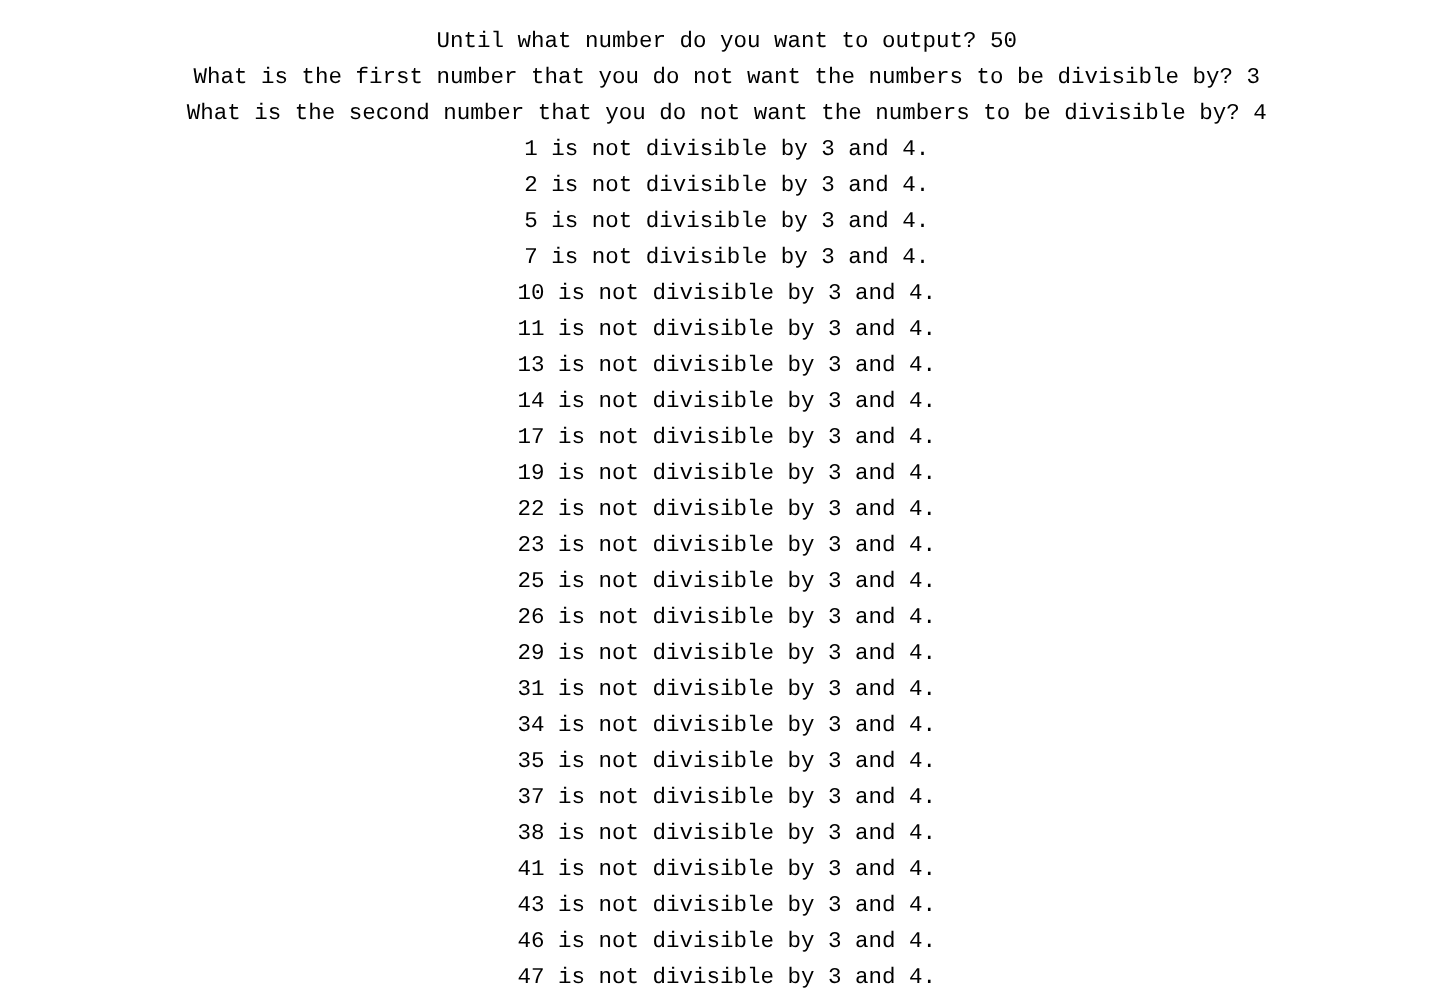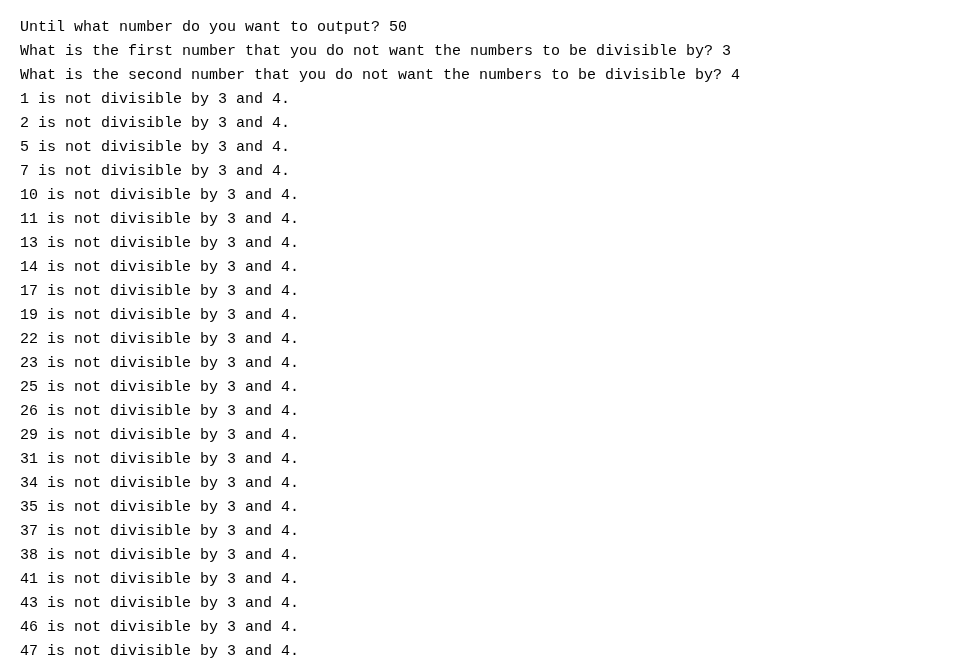--- a/index.html
+++ b/index.html
@@ -13,18 +13,19 @@
       font-size: 15px;
       line-height: 1.6;
       color: #000000;
       padding: 16px 20px;
     }
     .output-container {
       white-space: pre;
     }
     .line {
       display: block;
+      text-align: center;
     }
   </style>
 </head>
 <body>
 
 <div class="output-container" id="output-area"><span class="line">Until what number do you want to output? 50</span><span class="line">What is the first number that you do not want the numbers to be divisible by? 3</span><span class="line">What is the second number that you do not want the numbers to be divisible by? 4</span><span class="line">1 is not divisible by 3 and 4.</span><span class="line">2 is not divisible by 3 and 4.</span><span class="line">5 is not divisible by 3 and 4.</span><span class="line">7 is not divisible by 3 and 4.</span><span class="line">10 is not divisible by 3 and 4.</span><span class="line">11 is not divisible by 3 and 4.</span><span class="line">13 is not divisible by 3 and 4.</span><span class="line">14 is not divisible by 3 and 4.</span><span class="line">17 is not divisible by 3 and 4.</span><span class="line">19 is not divisible by 3 and 4.</span><span class="line">22 is not divisible by 3 and 4.</span><span class="line">23 is not divisible by 3 and 4.</span><span class="line">25 is not divisible by 3 and 4.</span><span class="line">26 is not divisible by 3 and 4.</span><span class="line">29 is not divisible by 3 and 4.</span><span class="line">31 is not divisible by 3 and 4.</span><span class="line">34 is not divisible by 3 and 4.</span><span class="line">35 is not divisible by 3 and 4.</span><span class="line">37 is not divisible by 3 and 4.</span><span class="line">38 is not divisible by 3 and 4.</span><span class="line">41 is not divisible by 3 and 4.</span><span class="line">43 is not divisible by 3 and 4.</span><span class="line">46 is not divisible by 3 and 4.</span><span class="line">47 is not divisible by 3 and 4.</span></div>
 
 </body></html>

